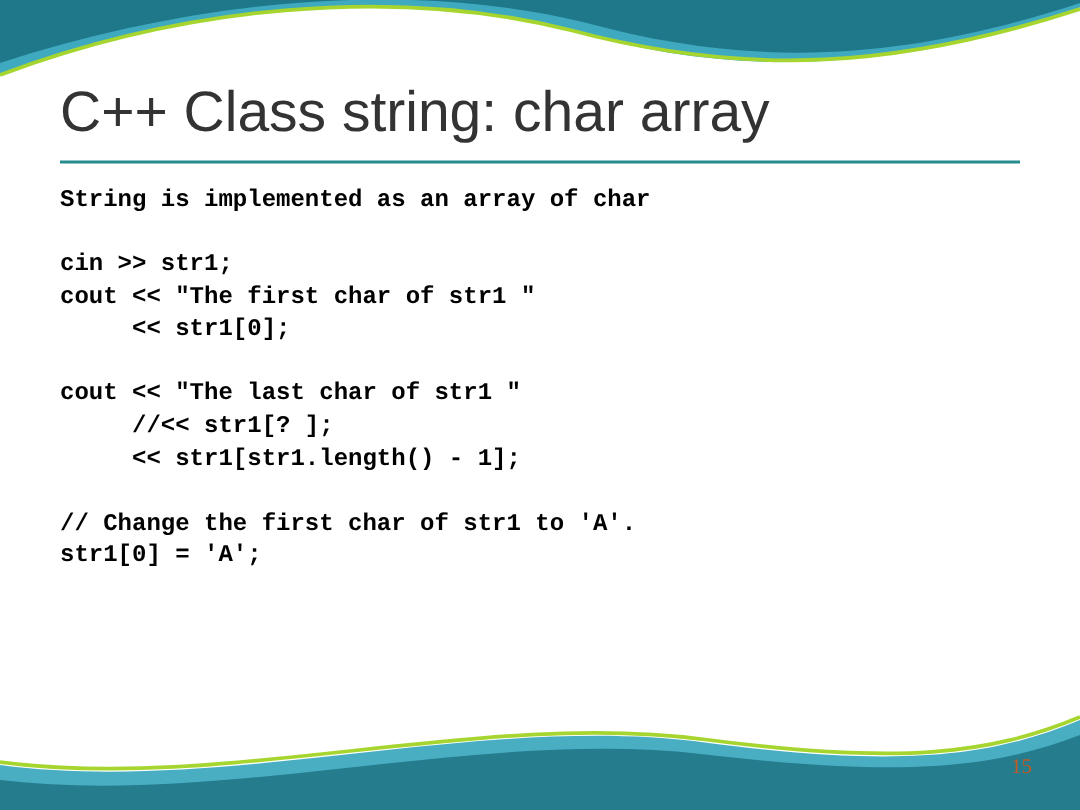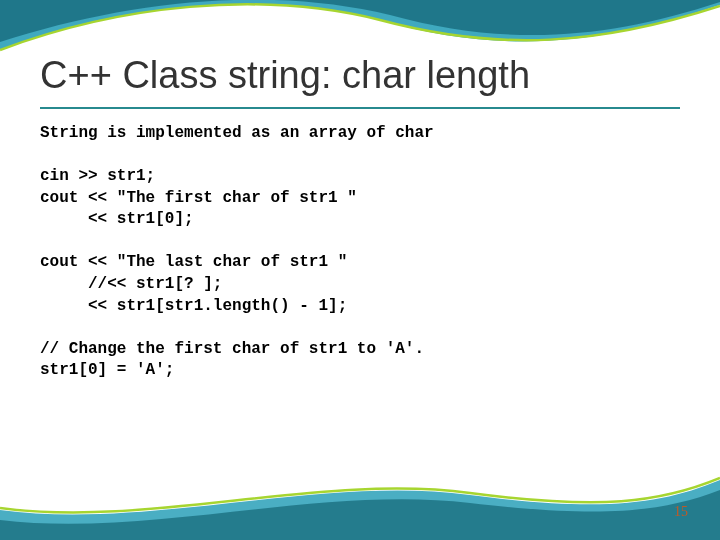--- a/index.html
+++ b/index.html
@@ -64,21 +64,21 @@
 </head>
 <body>
 
 <svg class="swoosh-top" viewBox="0 0 720 60" preserveAspectRatio="none">
   <path d="M0,0 L720,0 L720,5 C600,45 500,55 380,20 C260,-10 120,5 0,50 Z" fill="#2aa0b8" opacity="0.9"></path>
   <path d="M0,0 L720,0 L720,2 C610,38 510,48 390,15 C270,-14 130,0 0,42 Z" fill="#1a6f80" opacity="0.85"></path>
   <path d="M0,50 C120,5 260,-10 380,20 C500,52 600,45 720,6" stroke="#a7d530" stroke-width="2.5" fill="none"></path>
 </svg>
 
 <div class="content">
-  <div class="title">C++ Class string: char length</div>
+  <div class="title">C++ Class string: char array</div>
   <div class="underline"></div>
   <div class="code" id="code-block">String is implemented as an array of char
 
 cin &gt;&gt; str1;
 cout &lt;&lt; "The first char of str1 "
      &lt;&lt; str1[0];
 
 cout &lt;&lt; "The last char of str1 "
      //&lt;&lt; str1[? ];
      &lt;&lt; str1[str1.length() - 1];

